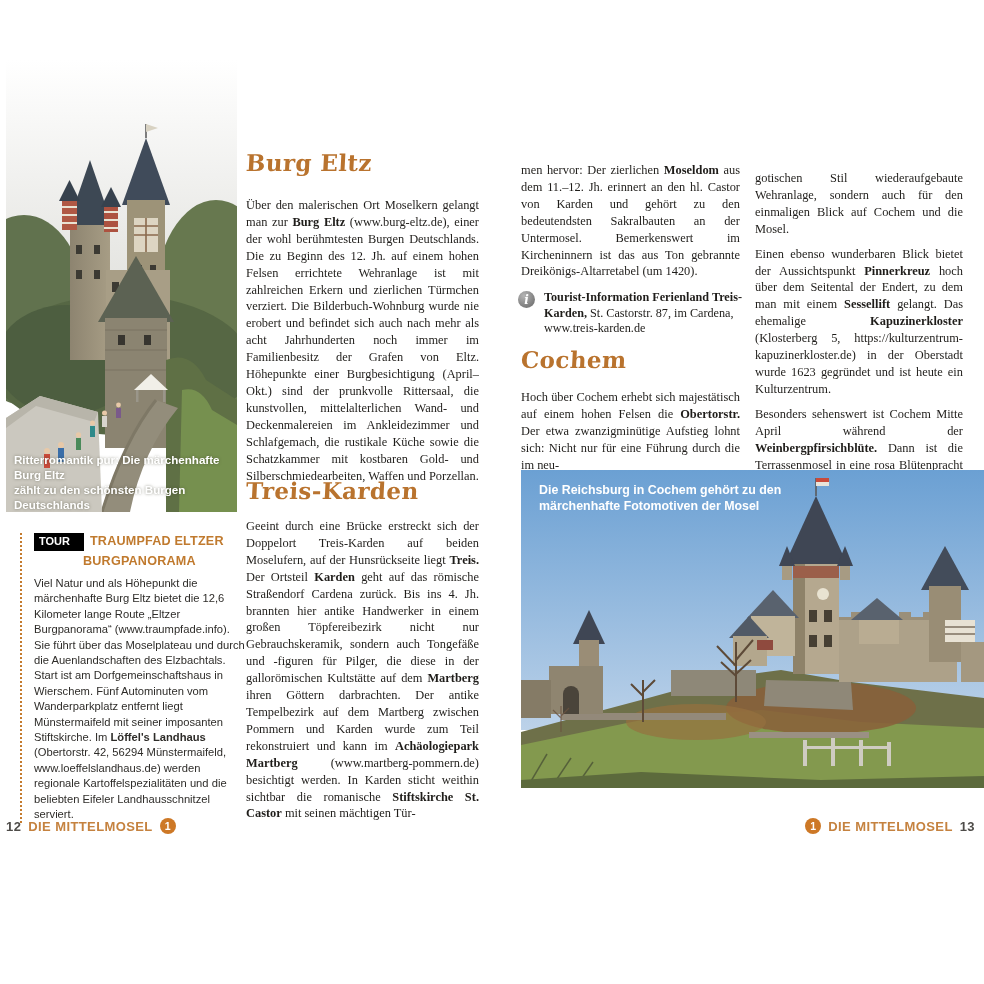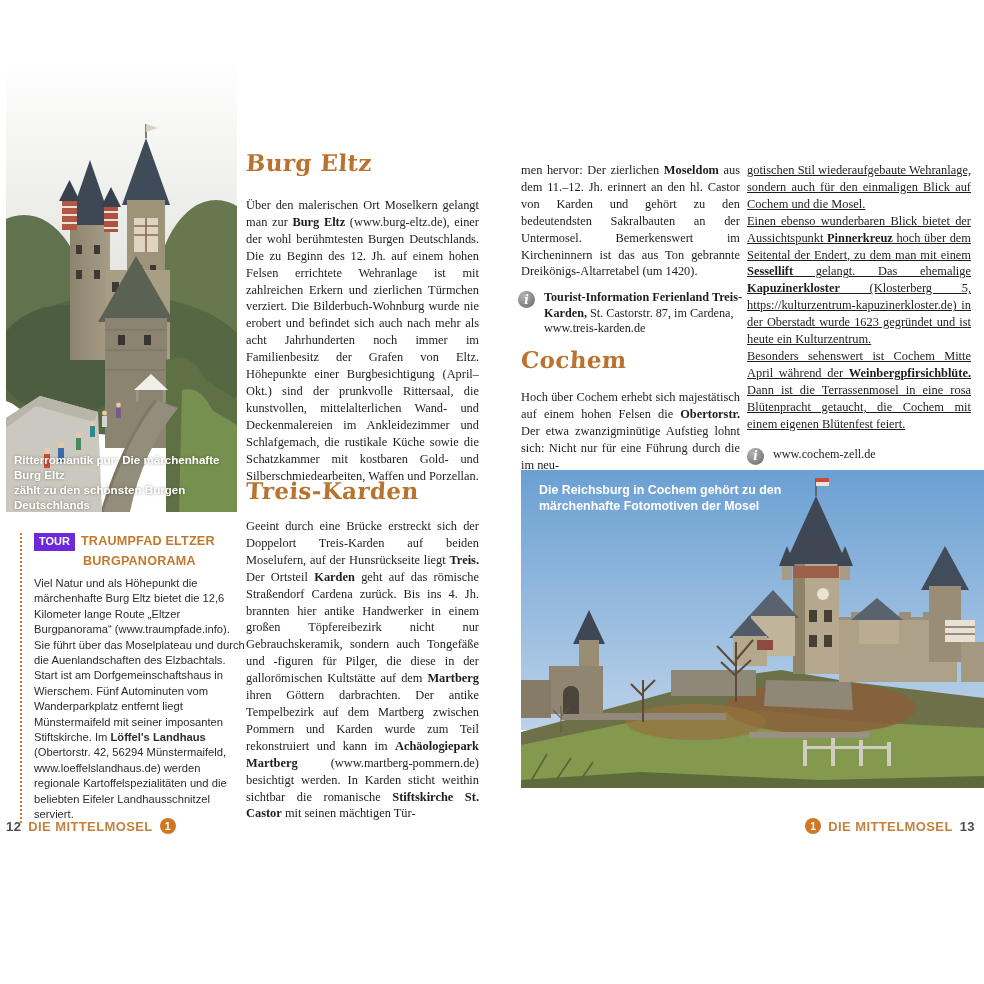--- a/index.html
+++ b/index.html
@@ -13,21 +13,21 @@
   .script-head{
     font-family:"DejaVu Serif",serif;font-weight:700;font-style:normal;
     color:#b9732e;font-size:23px;line-height:26px;margin:0;letter-spacing:.4px;
     transform:skewX(-3deg);
   }
   
   .body-text{
     font-size:12.4px;line-height:16.9px;text-align:justify;
     overflow-wrap:anywhere;hyphens:manual;
   }
-  .body-text p{margin:0;text-decoration:underline;}
+  .body-text p{margin:8px;}
   .b{font-weight:700;}
   
   .info-row{display:flex;gap:9px;align-items:flex-start;}
   .info-icon{
     width:17px;height:17px;border-radius:50%;flex:0 0 17px;margin-top:1px;
     background:radial-gradient(circle at 35% 28%, #b5b5b5, #7c7c7c 70%);
     color:#fff;display:flex;align-items:center;justify-content:center;
     font-family:"DejaVu Serif",serif;font-style:italic;font-weight:700;font-size:12px;
   }
   .info-text{font-size:12.2px;line-height:15.6px;text-align:left;overflow-wrap:anywhere;}
@@ -39,22 +39,22 @@
     font-weight:600;color:#ffffff;font-size:11.6px;line-height:15px;
   }
   .caption-shadow{text-shadow:0 0 3px rgba(60,60,40,.55);}
   
   .tour-box{
     border-left:2px dotted #c47b2e;padding-left:12px;
     font-family:"Liberation Sans",sans-serif;
   }
   .tour-head{display:flex;gap:6px;align-items:flex-start;margin-bottom:2px;}
   .tour-badge{
-    background:#6d28d9;color:#fff;font-weight:700;font-size:11px;line-height:15px;
-    padding:1px 5px 2px 5px;flex:0 0 auto;
+    background:#000000;color:#fff;font-weight:700;font-size:11px;line-height:15px;
+    padding:1px 14px 2px 5px;flex:0 0 auto;
   }
   .tour-title{color:#c07a2e;font-weight:700;font-size:12.6px;line-height:16px;letter-spacing:.2px;}
   .tour-title2{color:#c07a2e;font-weight:700;font-size:12.6px;line-height:16px;margin:0 0 7px 49px;letter-spacing:.2px;}
   .tour-body{font-size:11.2px;line-height:15.4px;color:#2e2c29;text-align:left;}
   
   .footer{
     top:818px;display:flex;align-items:center;gap:7px;
     font-family:"Liberation Sans",sans-serif;font-weight:700;font-size:13px;letter-spacing:.4px;
   }
   .page-num{color:#4e4c49;}

